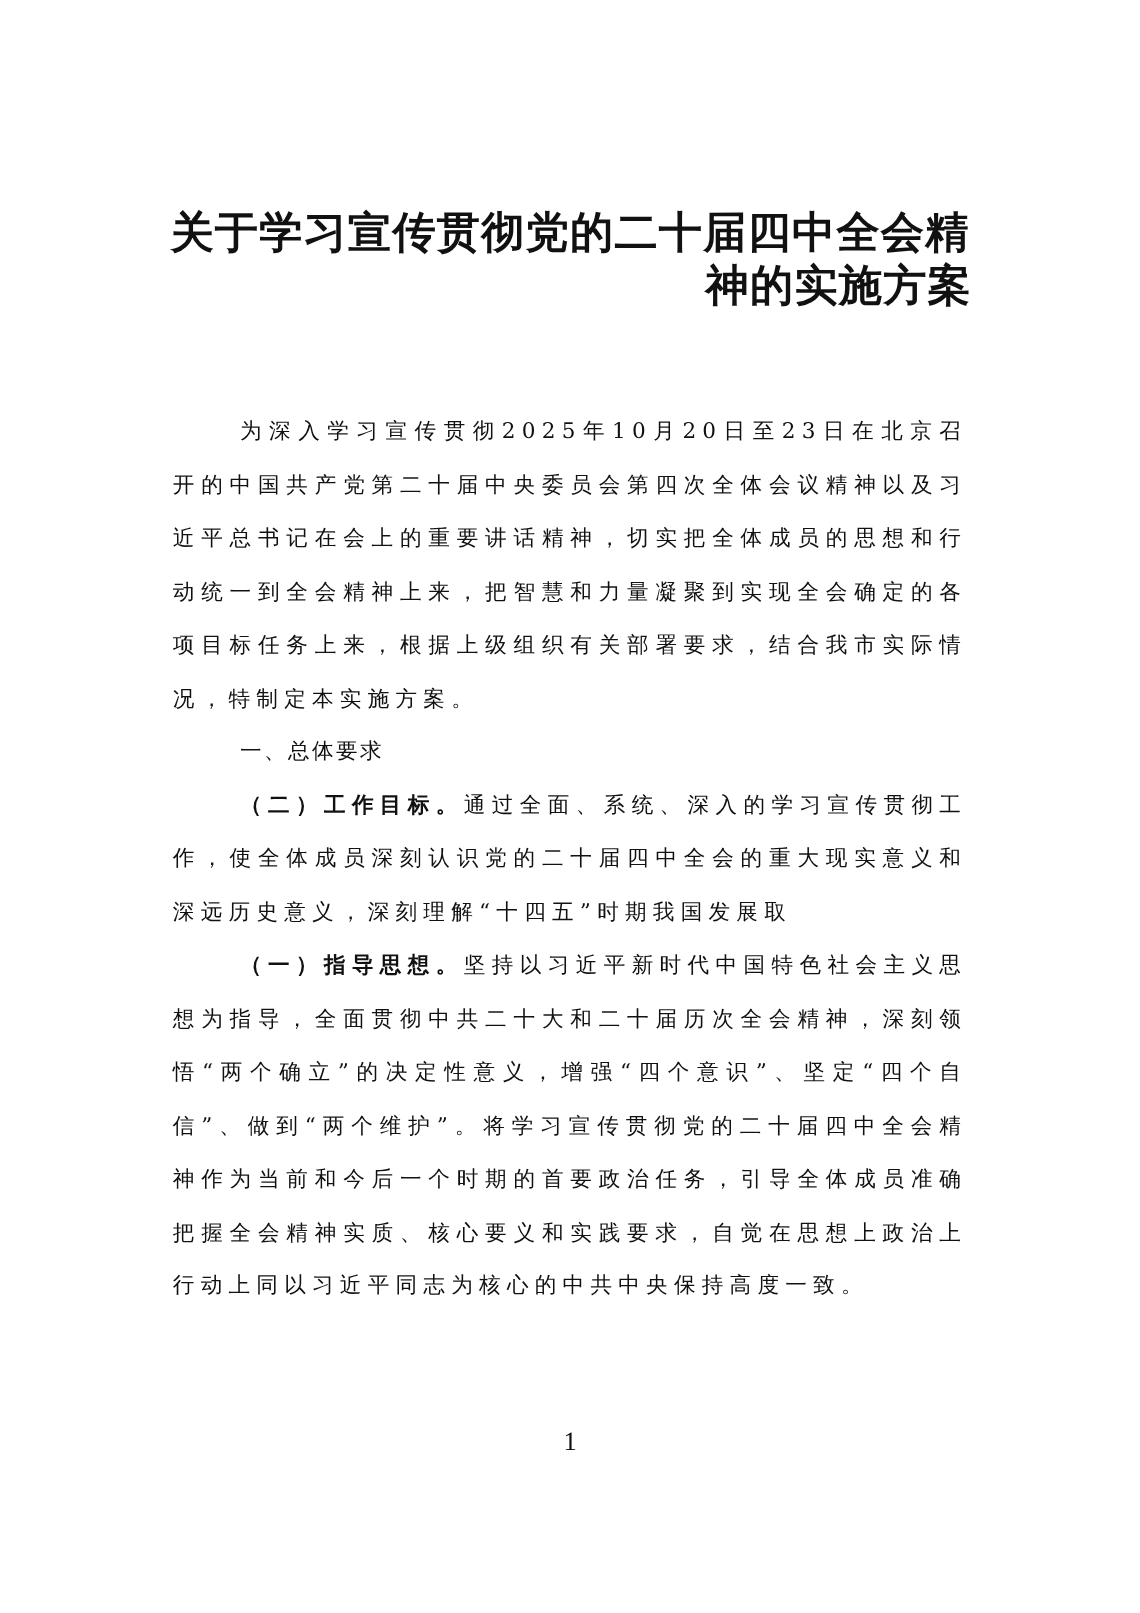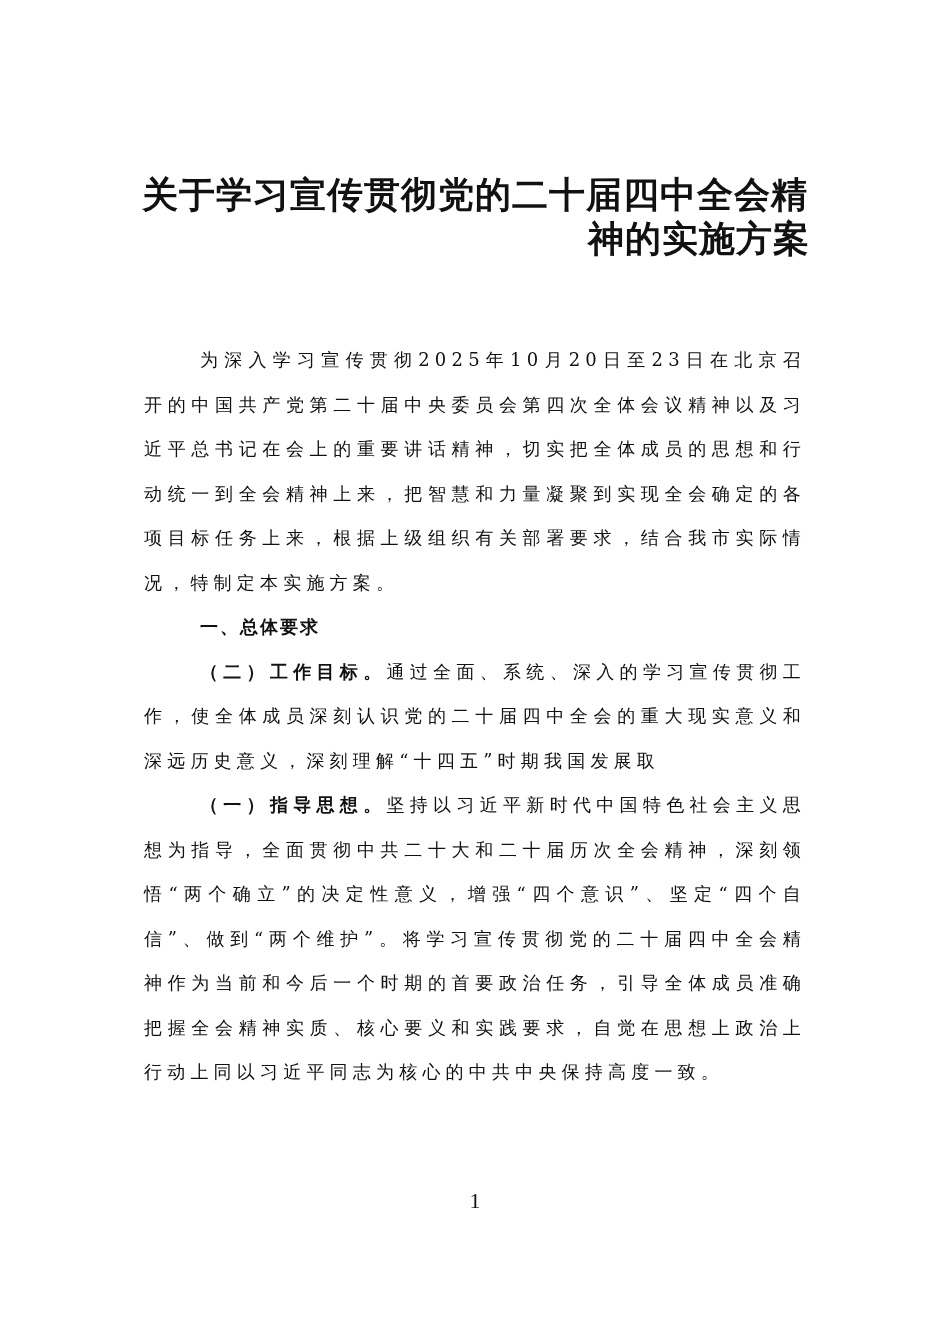--- a/index.html
+++ b/index.html
@@ -7,21 +7,21 @@
          font-family: "DejaVu Serif", "Liberation Serif", serif; color: #111; }
   .page { position: absolute; left: 0; top: 0; width: 950px; height: 1344px; background: #fff; }
   .title { position: absolute; left: 140px; width: 670px; text-align: center;
            font-size: 36px; font-weight: bold; letter-spacing: 1px; line-height: 44px; }
   .t1 { top: 172px; }
   .t2 { top: 216px; text-align: right; }
   .body { position: absolute; left: 144px; top: 338px; width: 662px;
           font-size: 18px; line-height: 44.5px; text-align: justify; letter-spacing: 5.2px; }
   .body p { margin: 0; }
   .indent { text-indent: 56px; }
-  .h1 { font-family: "DejaVu Sans", "Liberation Sans", sans-serif; font-weight: bold; letter-spacing: 2px; }
+  .h1 { font-family: "DejaVu Sans", "Liberation Sans", sans-serif; font-weight: normal; letter-spacing: 2px; }
   .sub { font-weight: bold; }
   .pagenum { position: absolute; left: 440px; width: 70px; top: 1188px; text-align: center;
              font-family: "Liberation Serif", serif; font-size: 22px; }
 </style>
 </head>
 <body>
 
 <div class="page">
   <div class="title t1">关于学习宣传贯彻党的二十届四中全会精</div>
   <div class="title t2">神的实施方案</div>

